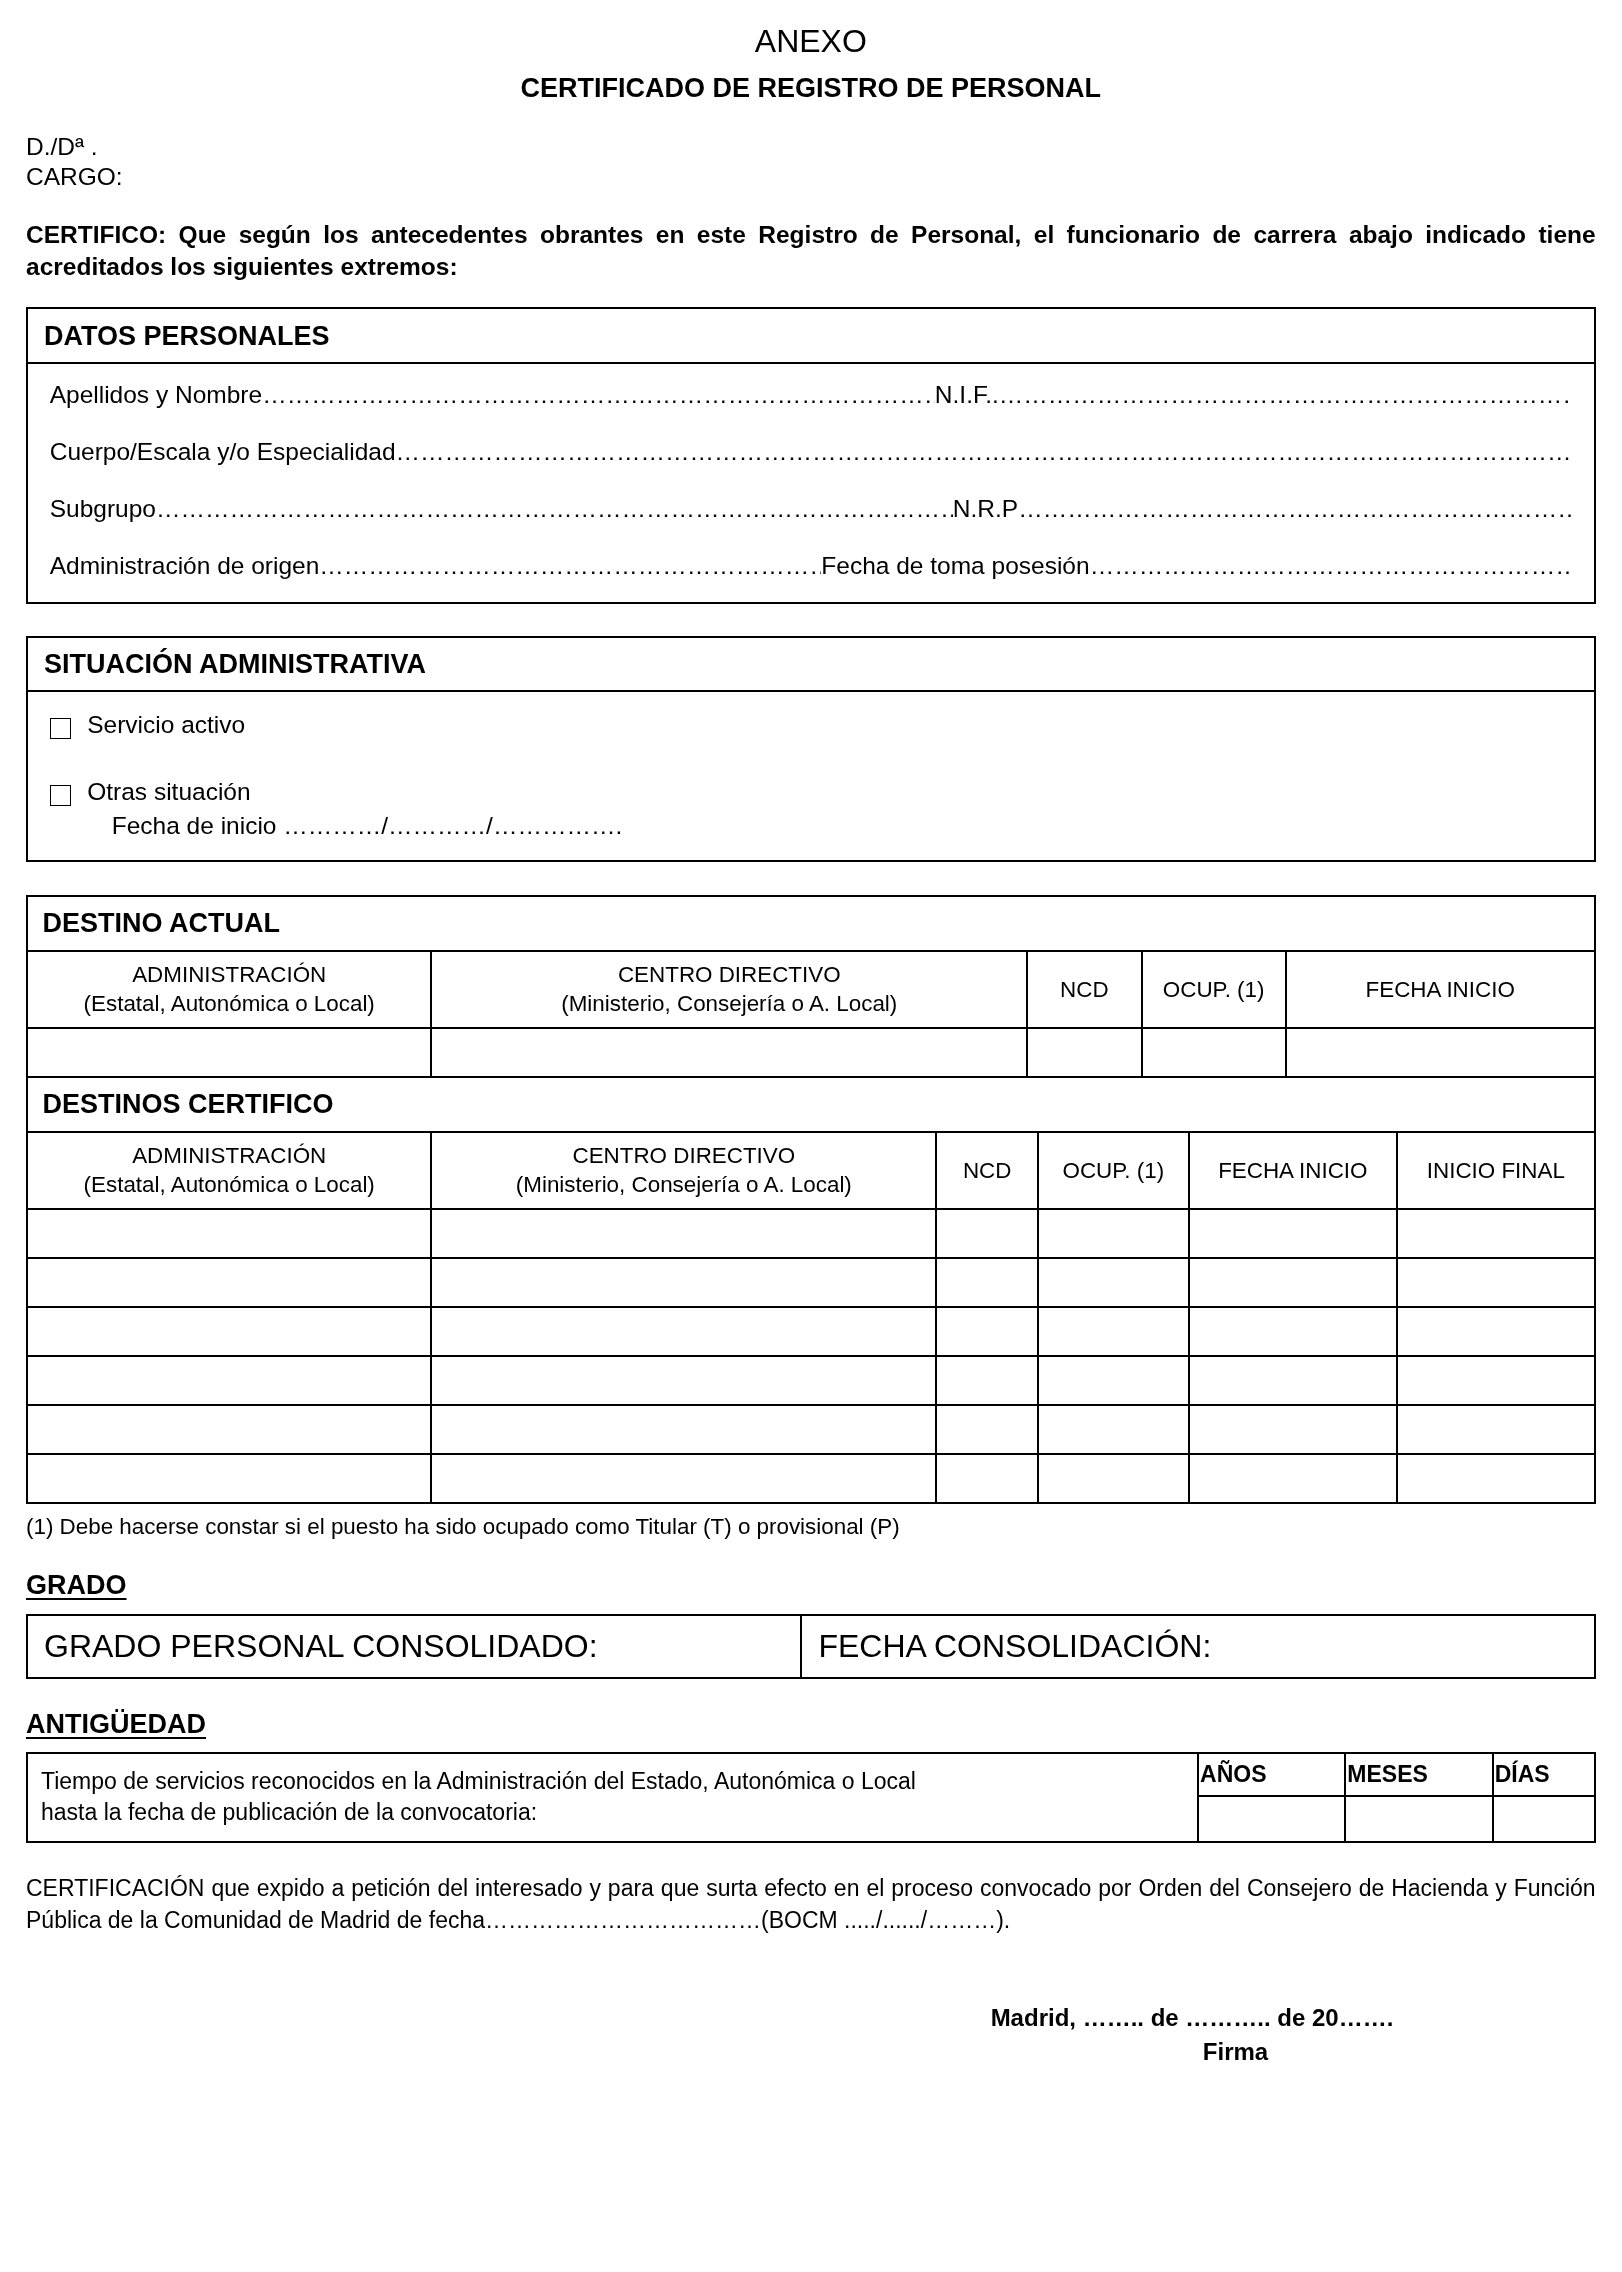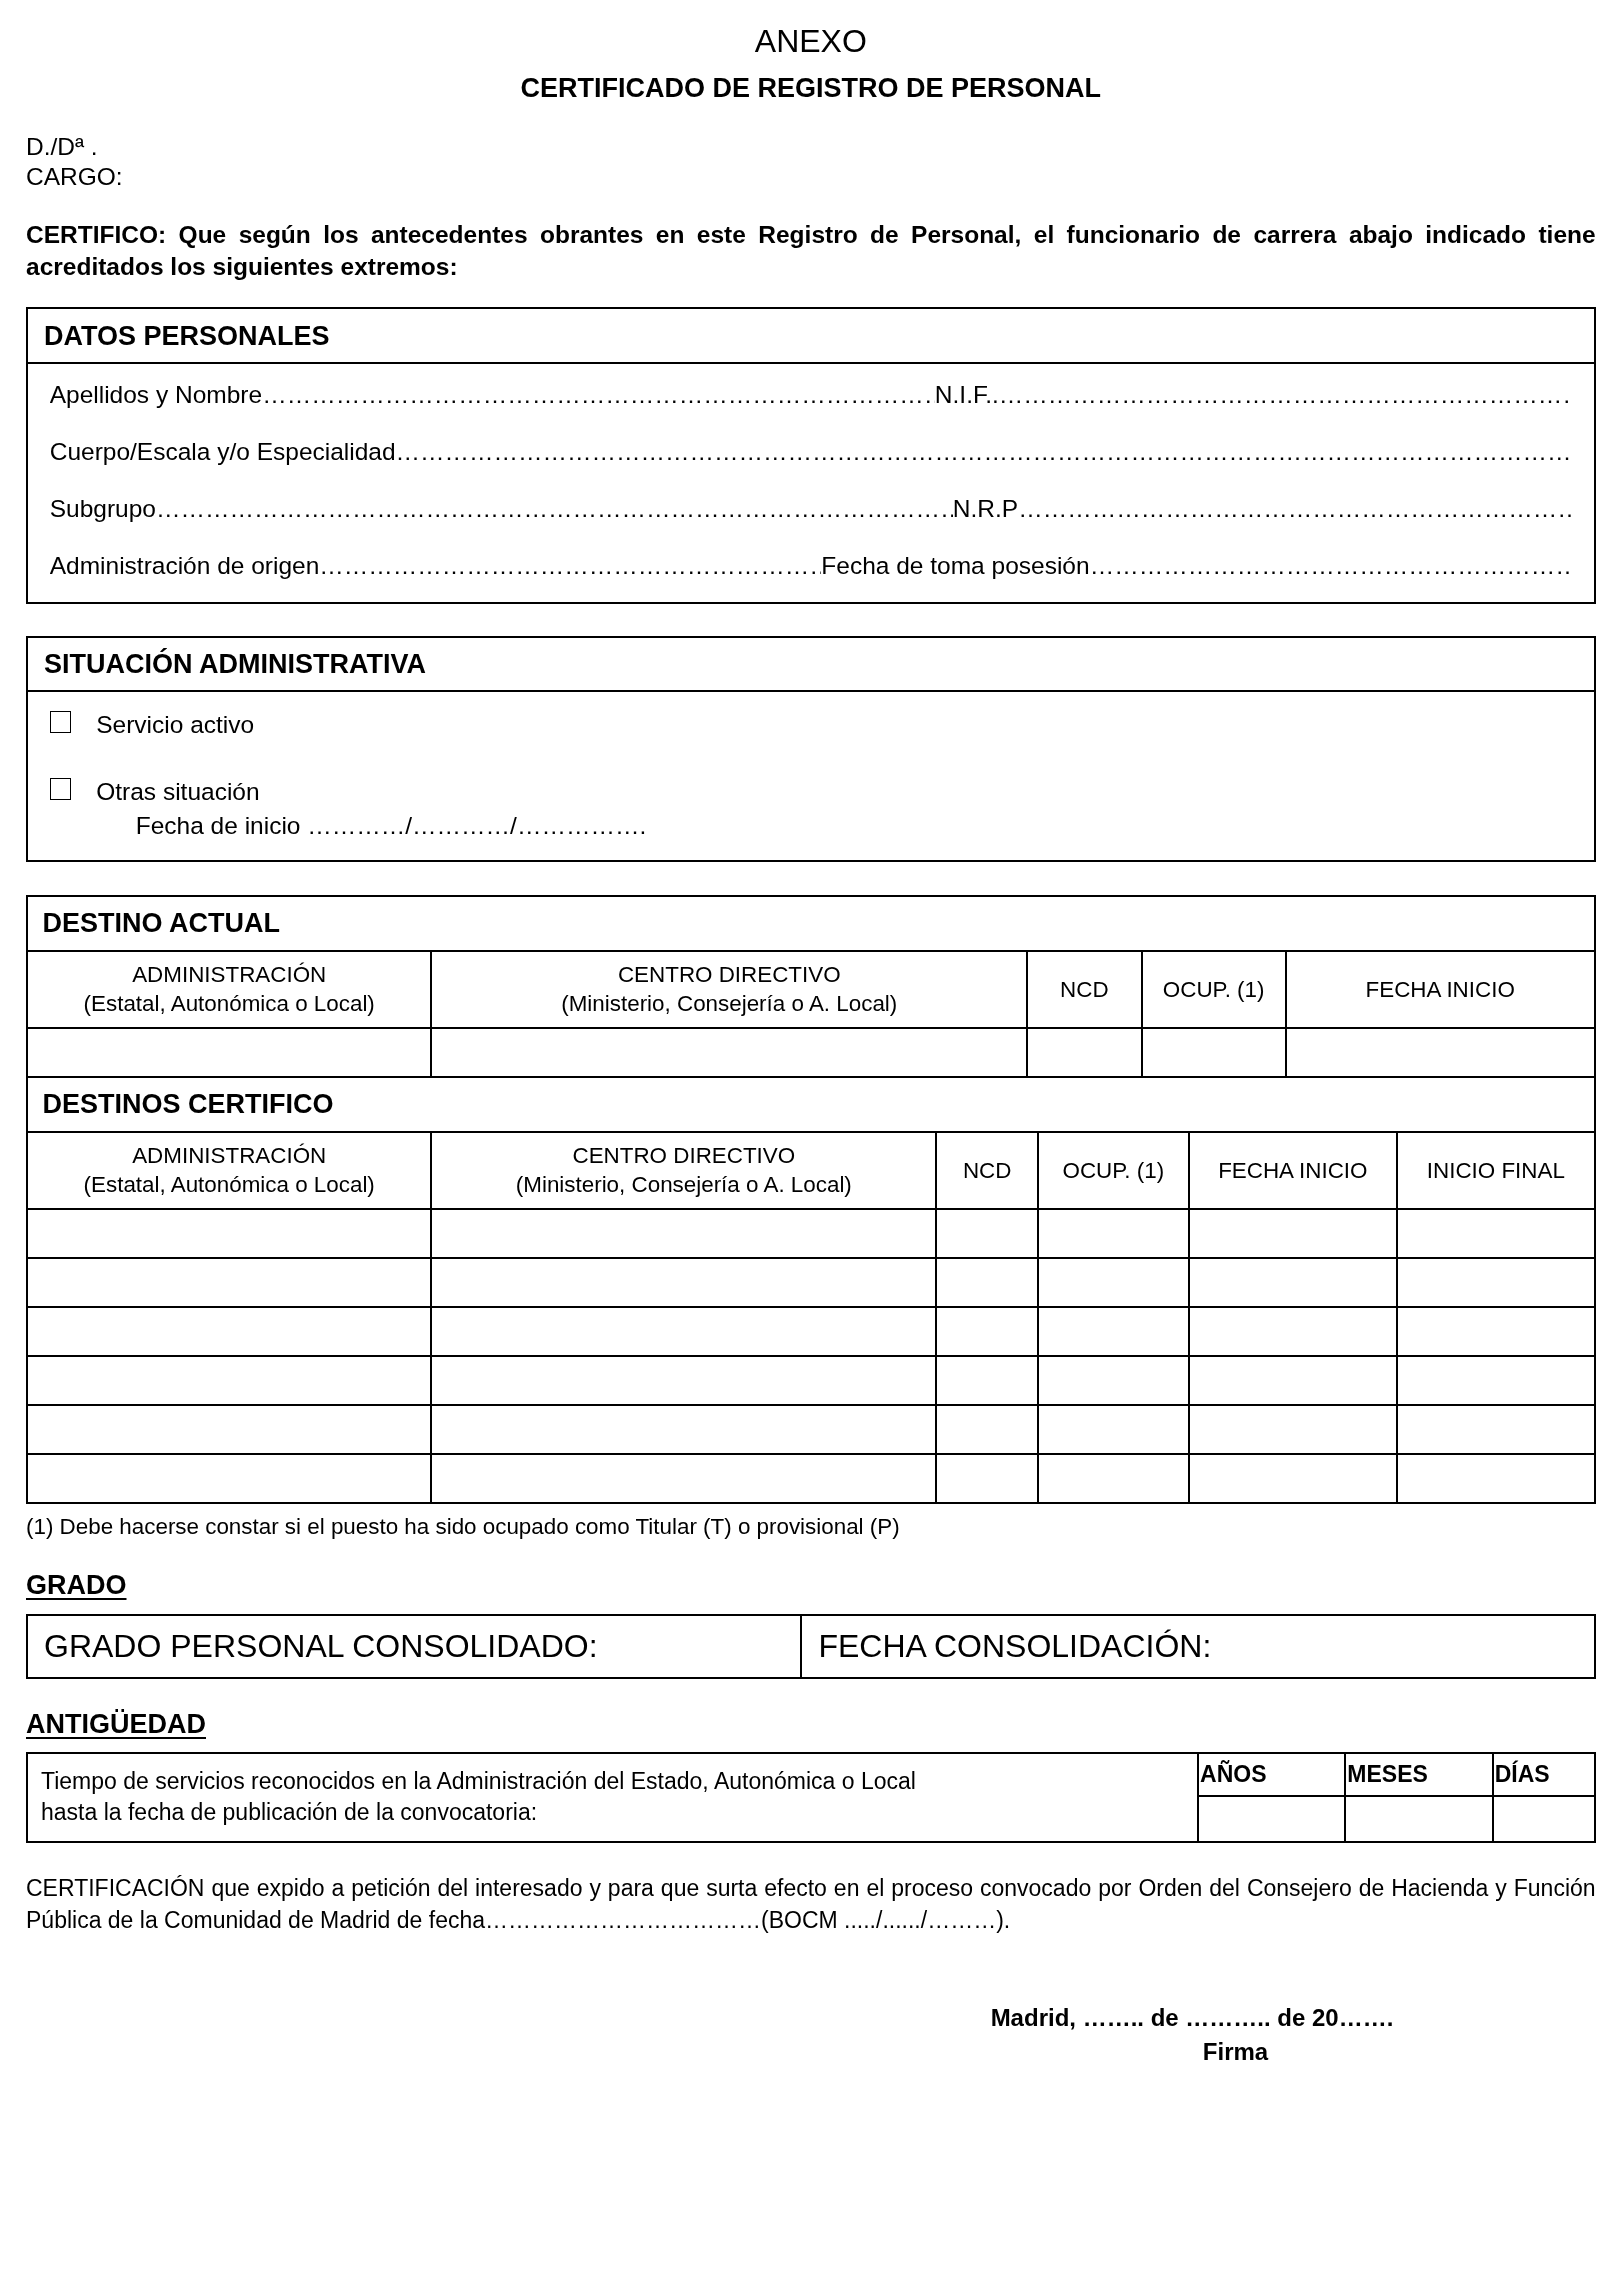--- a/index.html
+++ b/index.html
@@ -15,25 +15,25 @@
   .box{border:2.2px solid #000;margin-top:19px}
   .box-header{font-weight:bold;font-size:27px;padding:11.6px 16px 10px 16px;border-bottom:2.2px solid #000}
   .box-body{padding:10px 21.7px 21.7px 21.7px;font-size:24.5px}
   .field-line{display:flex;align-items:baseline;margin-top:29px;white-space:nowrap;overflow:hidden}
   .field-line.first{margin-top:7.2px}
   .lbl{flex:none}
   .leader{flex-basis:0;overflow:hidden;white-space:nowrap}
   .g54{flex-grow:54}.g46{flex-grow:46}.g59{flex-grow:59}.g41{flex-grow:41}
   .g51{flex-grow:51}.g49{flex-grow:49}.g100{flex-grow:100}
   .sit-body{padding:19px 21.7px 20px 21.7px;font-size:24.5px}
-  .check-line{display:flex;align-items:flex-start;gap:25px}
+  .check-line{display:flex;align-items:flex-end;gap:16px}
   .check-line.second{margin-top:39px}
   .checkbox{width:19.5px;height:19.5px;border:1.4px solid #000;flex:none;background:#fff}
   .cont-line{margin-top:4.3px;white-space:nowrap;overflow:hidden}
-  .fecha-inicio{margin-top:5.8px;margin-left:86px}
+  .fecha-inicio{margin-top:5.8px;margin-left:62px}
   table.grid{width:100%;border-collapse:collapse;table-layout:fixed}
   table.grid td{border:2.2px solid #000;vertical-align:middle;overflow:hidden}
   .grid-join{margin-top:-2.2px}
   .section-cell{font-weight:bold;font-size:27px;padding:10.8px 14.4px}
   .head-cell{text-align:center;font-size:22.4px;padding:8.7px 4.3px;line-height:1.3;font-weight:400}
   .empty-row td{height:45px}
   .footnote{margin-top:10px;font-size:22.4px}
   .sub-heading{margin-top:30px;font-size:27px;font-weight:bold;text-decoration:underline;text-underline-offset:4.3px}
   .grado-table{margin-top:13px}
   .grado-table td{height:61px;padding:0 16px;font-size:32px}

